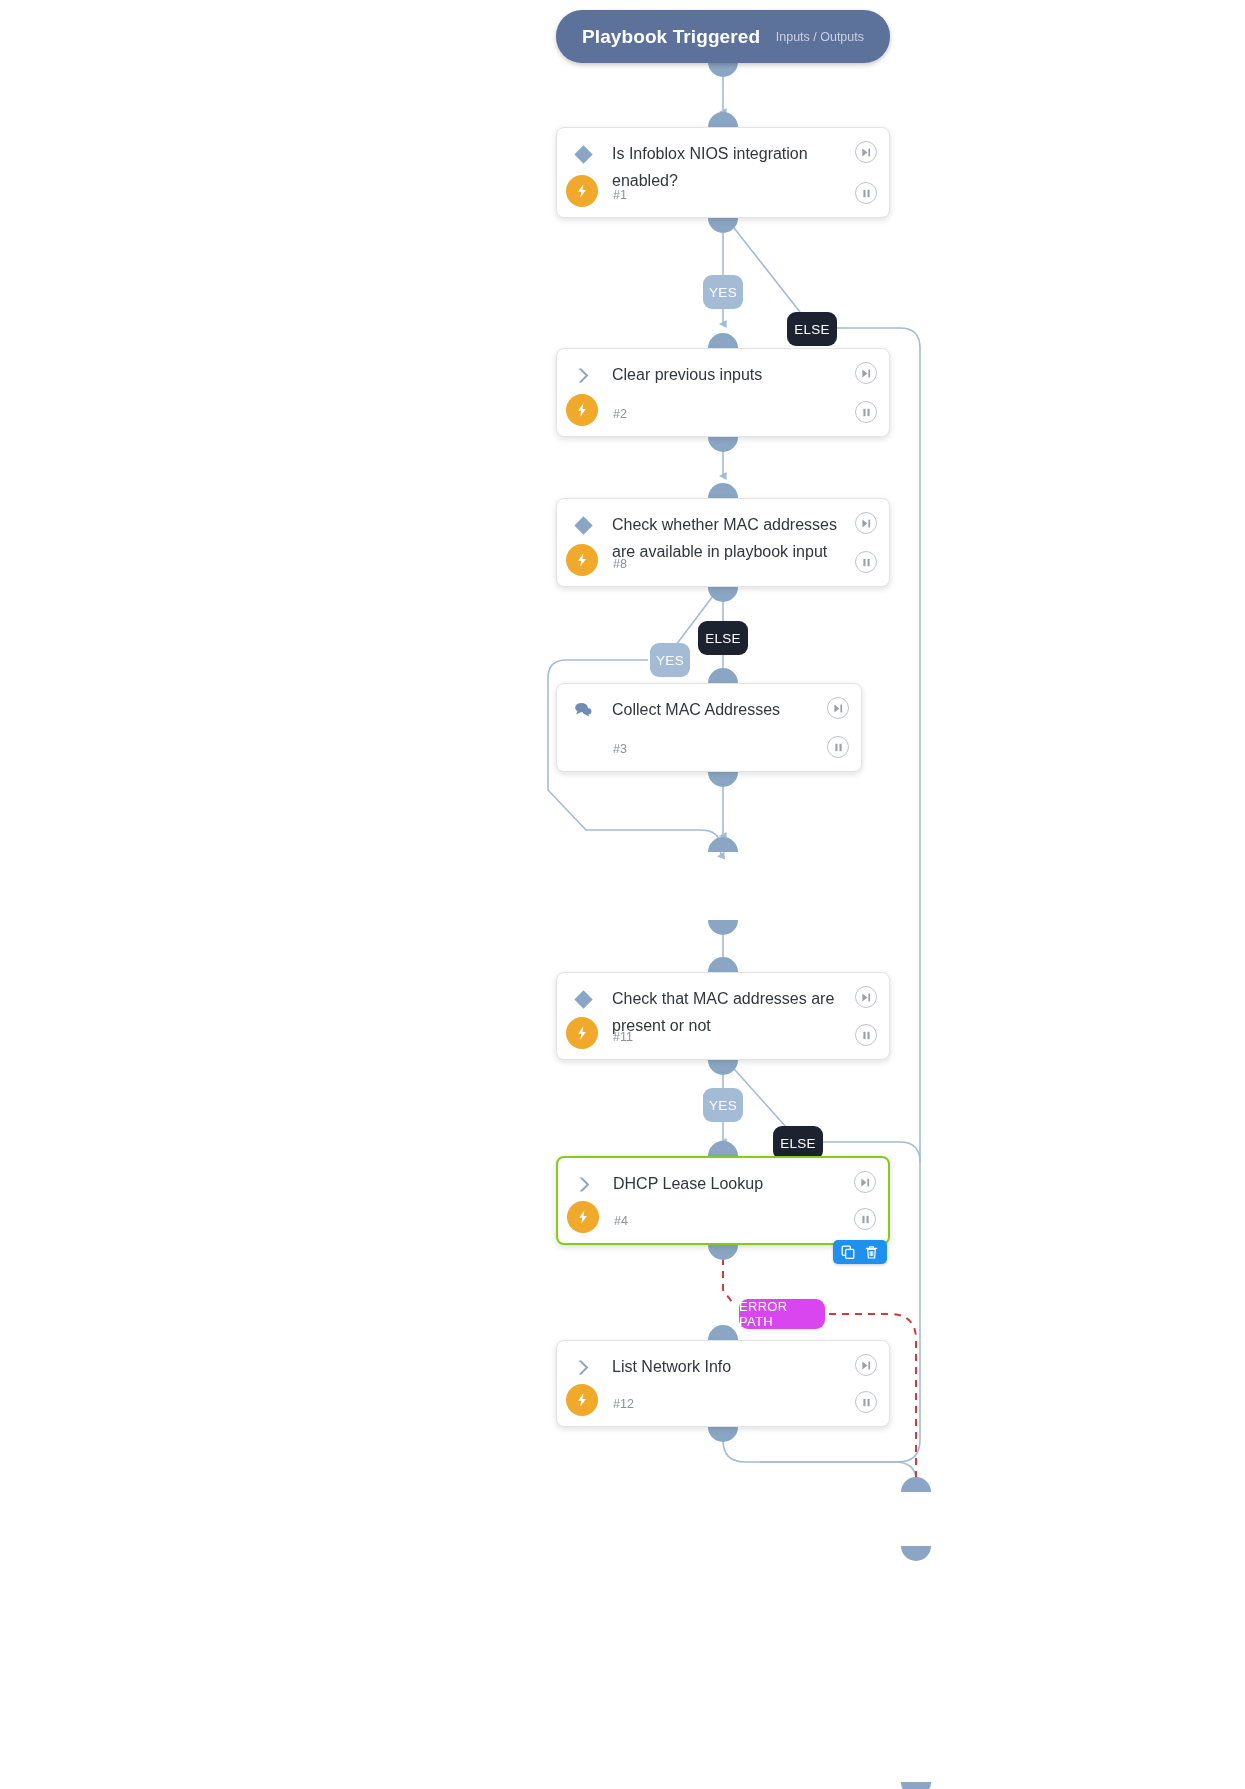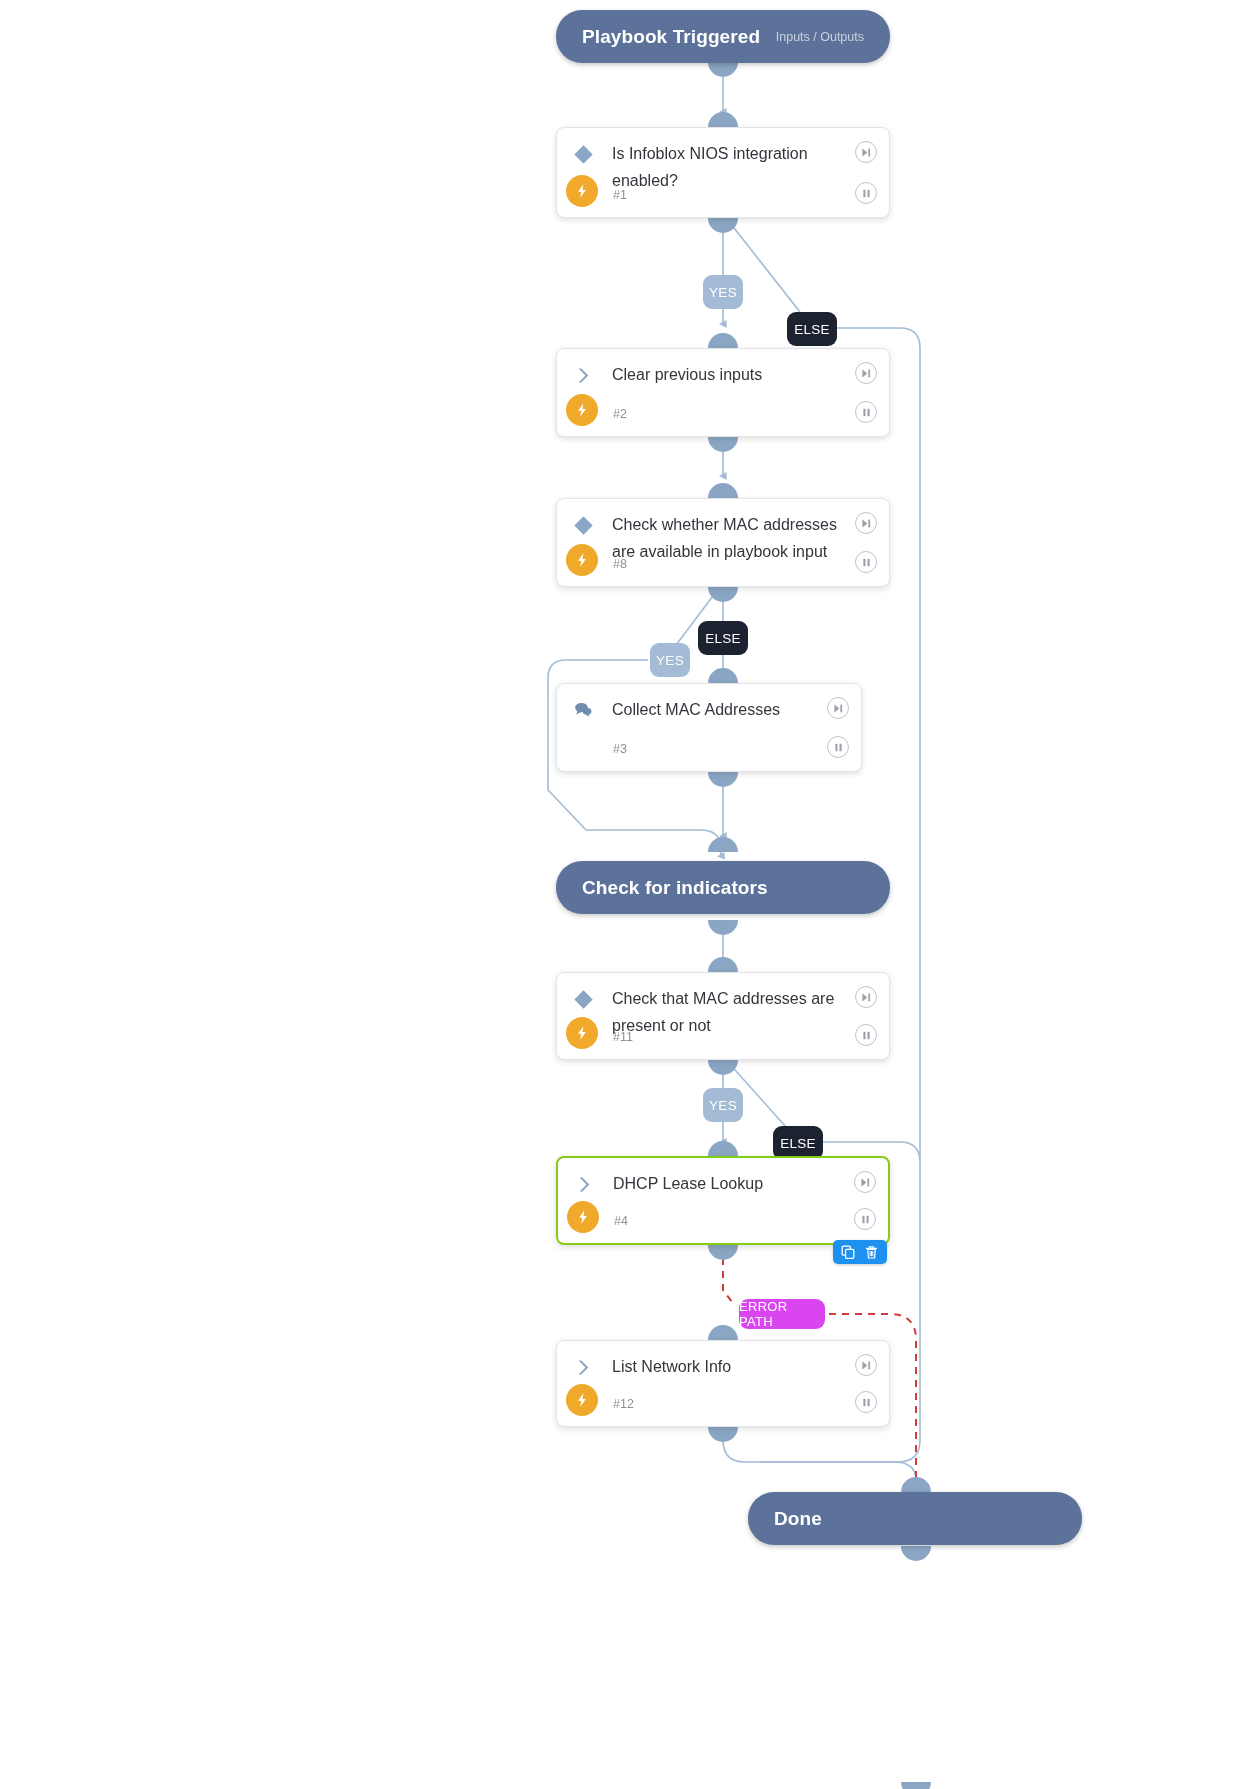--- a/index.html
+++ b/index.html
@@ -373,23 +373,20 @@
         </svg>
     </span>
     <span class="ctrl pause">
       <svg width="11" height="11" viewBox="0 0 11 11">
           <rect x="2.4" y="1.8" width="2.1" height="7.4" fill="#9aa0a8"></rect>
           <rect x="6.5" y="1.8" width="2.1" height="7.4" fill="#9aa0a8"></rect>
         </svg>
     </span>
   </div>
 
-  <div class="pill" style="left:556px; top:861px; width:334px; height:53px;">
-    <span class="pill-title">Check for indicators</span>
-  </div>
 
   <div class="card" style="left:556px; top:972px; width:334px; height:88px;">
     <span class="card-type-icon">
       <svg width="21" height="21" viewBox="0 0 21 21">
           <rect x="4" y="4" width="13" height="13" transform="rotate(45 10.5 10.5)" fill="#8ba6c4"></rect>
         </svg>
     </span>
     <span class="card-auto-badge">
       <svg width="16" height="16" viewBox="0 0 16 16">
           <path d="M9.4 1.2 L4.1 8.7 L7.3 8.7 L6.2 14.8 L11.9 7.1 L8.5 7.1 Z" fill="#ffffff"></path>
@@ -486,17 +483,14 @@
         </svg>
     </span>
     <span class="ctrl pause">
       <svg width="11" height="11" viewBox="0 0 11 11">
           <rect x="2.4" y="1.8" width="2.1" height="7.4" fill="#9aa0a8"></rect>
           <rect x="6.5" y="1.8" width="2.1" height="7.4" fill="#9aa0a8"></rect>
         </svg>
     </span>
   </div>
 
-  <div class="pill" style="left:748px; top:1492px; width:334px; height:53px;">
-    <span class="pill-title">Done</span>
-  </div>
 
 </div>
 
 </body></html>

